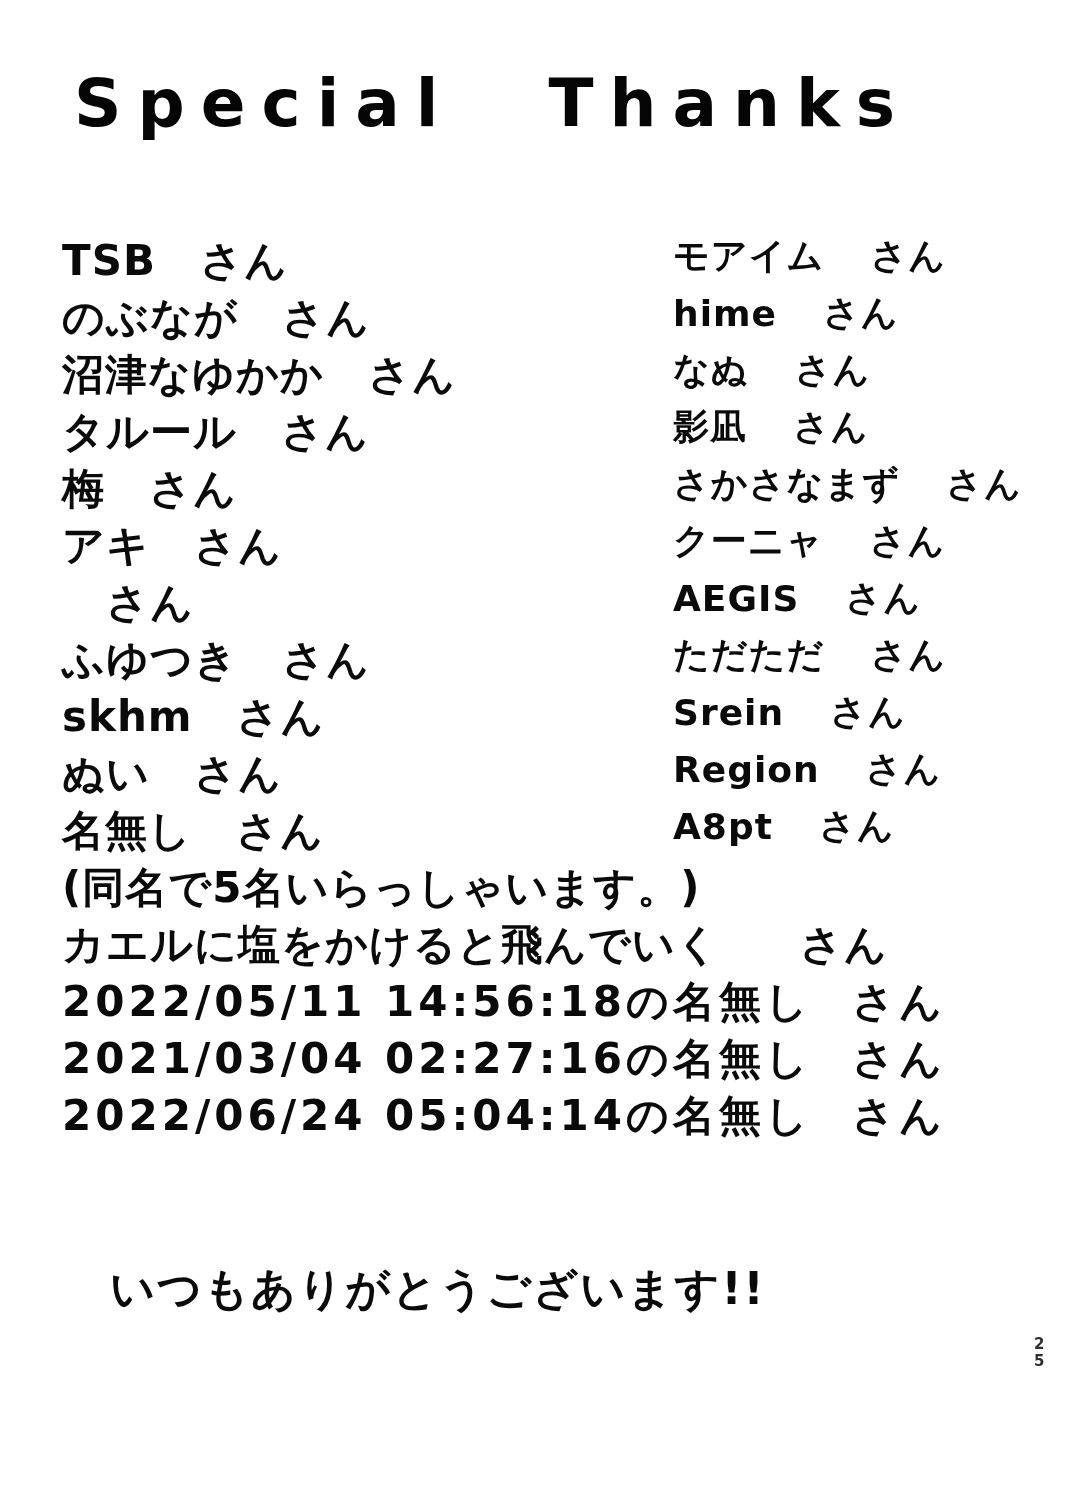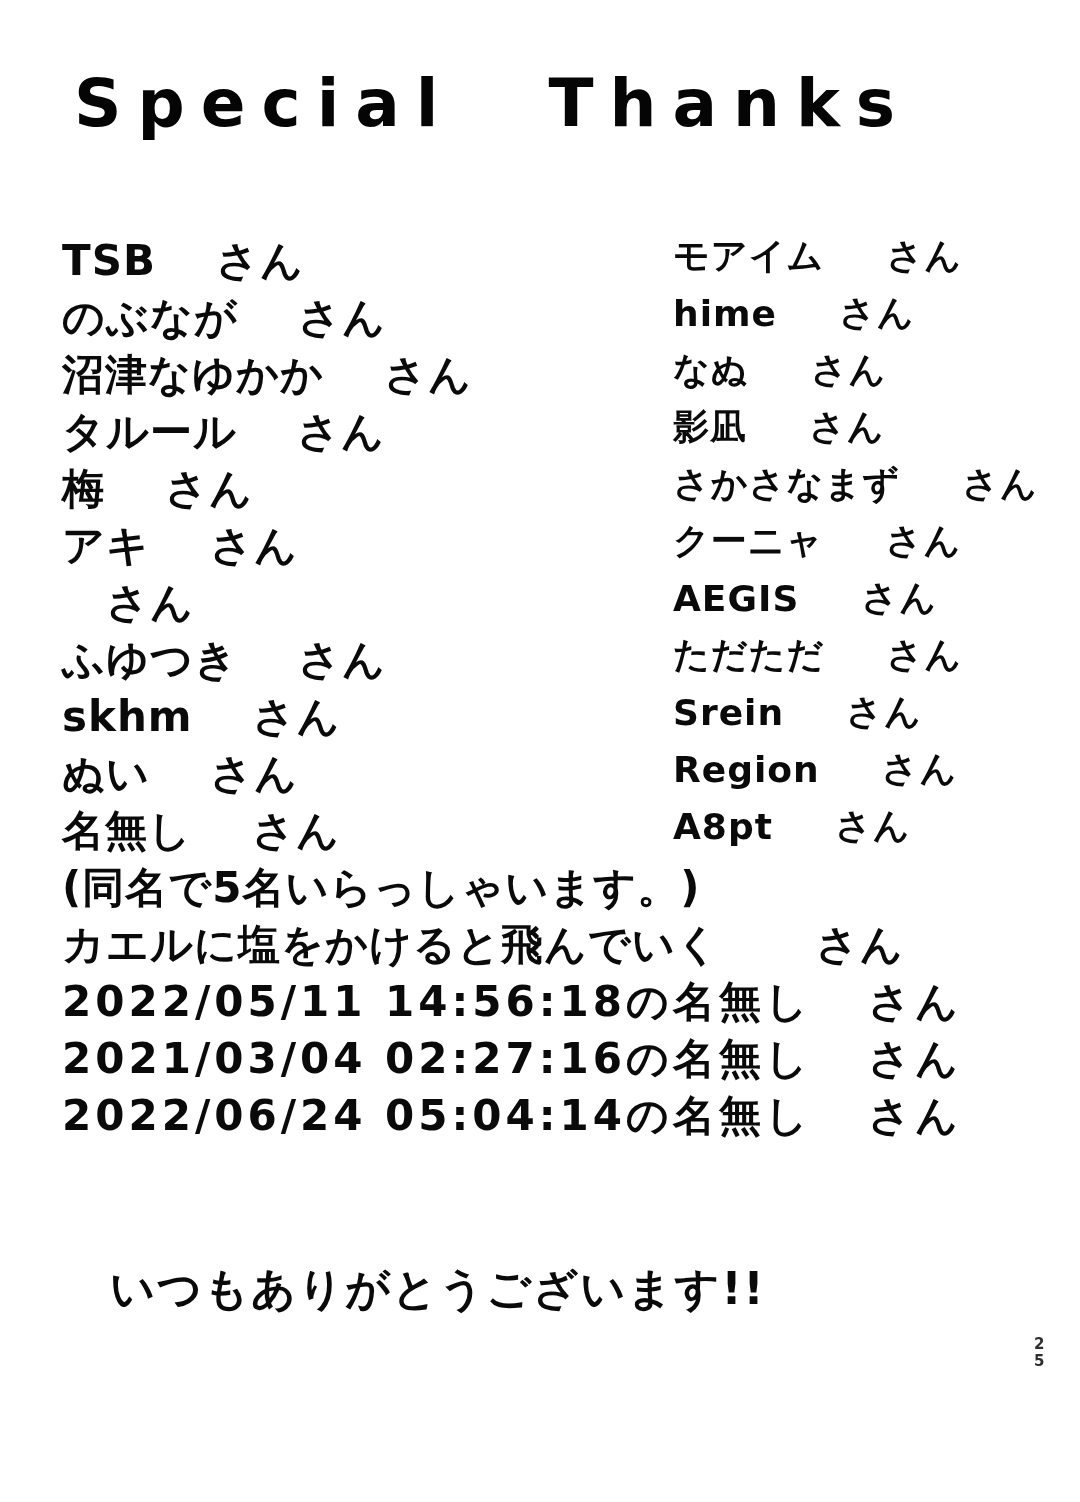--- a/index.html
+++ b/index.html
@@ -33,21 +33,20 @@
   .col {
     position: absolute;
   }
   .col-left  { left: 62px;  top: 232px; }
   .col-right { left: 659px; top: 228px; margin-left: 14px; }
   .row {
     height: 57px;
     display: flex;
     align-items: center;
     white-space: nowrap;
-    gap: 16px;
   }
   .col-left  .row { font-size: 42px; letter-spacing: 1px; }
   .col-right .row { font-size: 36px; letter-spacing: 1px; }
   .col-left  .hn { margin-left: 44px; }
   .col-right .hn { margin-left: 46px; }
   .row.note { font-size: 42px; }
   .row.long .hn { margin-left: 80px; }
   .row.ts { letter-spacing: 4px; }
   .row.ts .hn { margin-left: 40px; }
   .footer-message {

